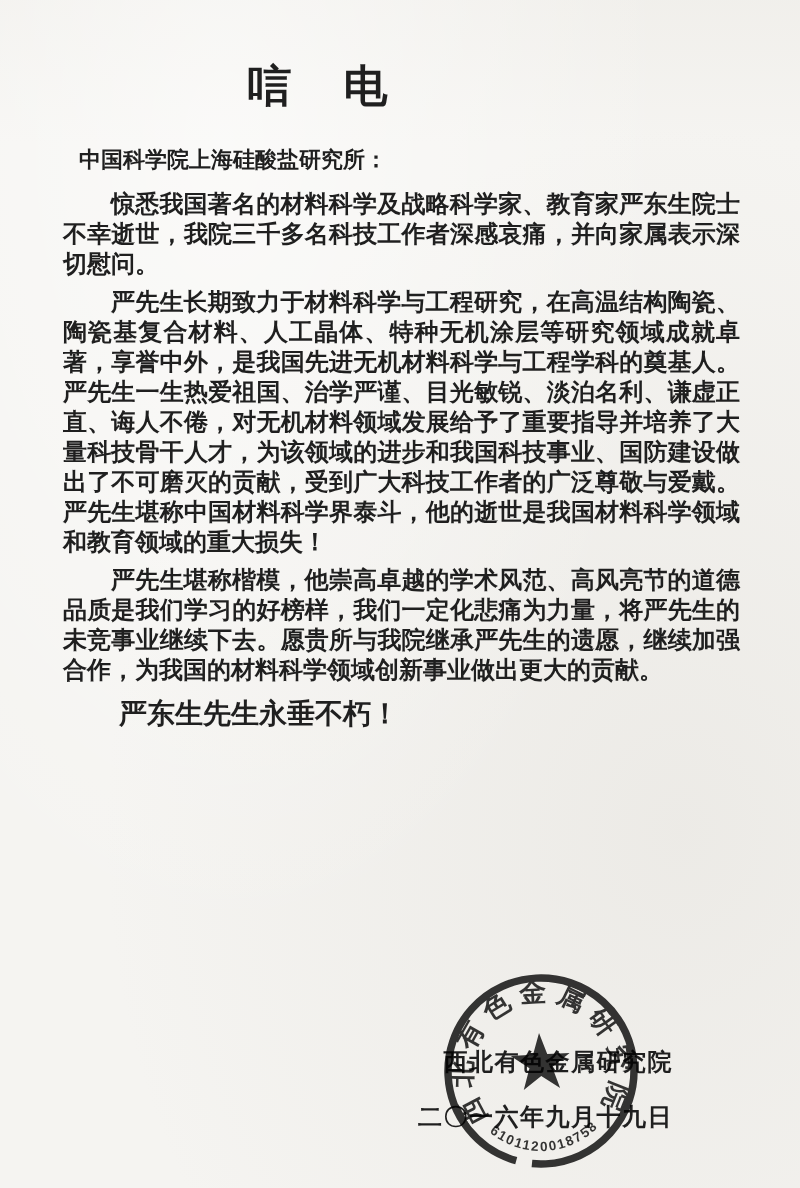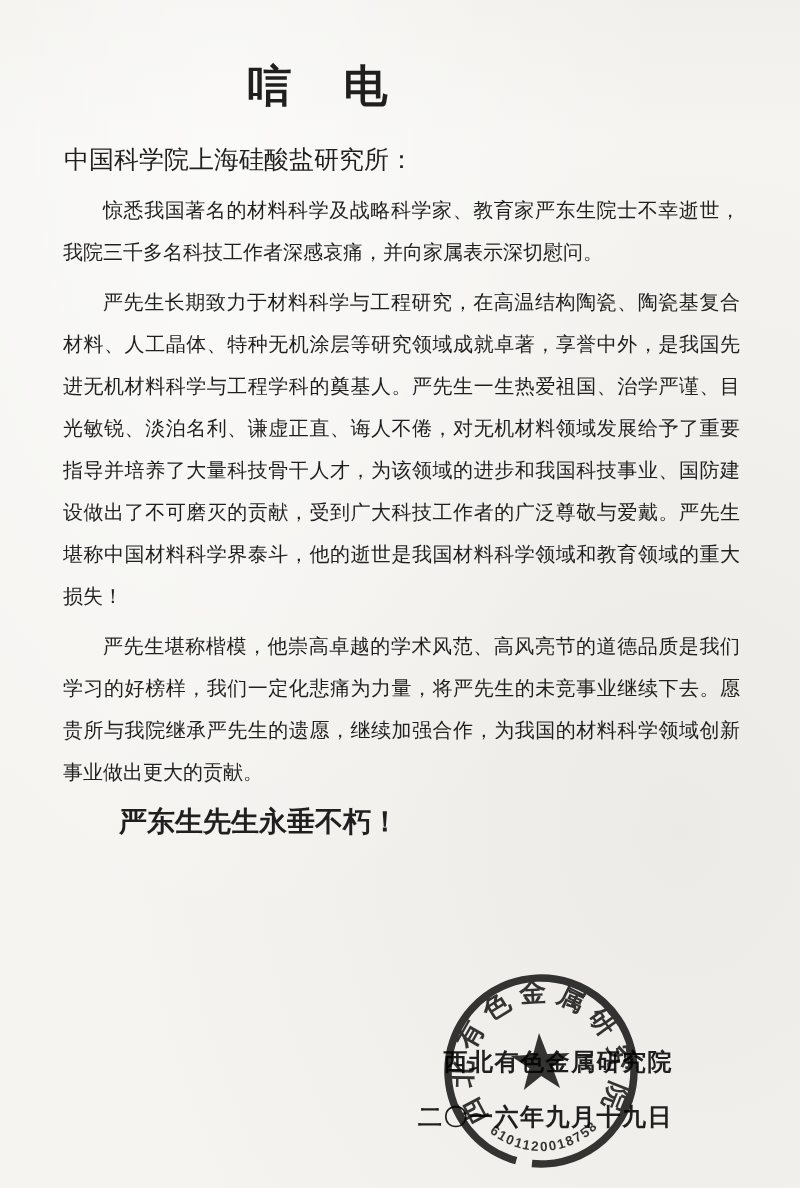--- a/index.html
+++ b/index.html
@@ -31,30 +31,30 @@
     display:flex;
     justify-content:center;
     gap:52px;
     font-size:44px;
     font-weight:bold;
     line-height:56px;
     letter-spacing:0;
     transform:translateX(-84px);
   }
   .addressee {
-    margin:24px 1px 0;
-    font-size:25px;
-    font-weight:normal;
+    margin:24px 16px 0;
+    font-size:22px;
+    font-weight:bold;
     line-height:43px;
   }
   .para {
     margin:8px 0 0;
-    font-size:20px;
-    font-weight:400;
-    line-height:42px;
+    font-size:24px;
+    font-weight:700;
+    line-height:30px;
     text-align:justify;
     text-indent:2em;
   }
   .closing {
     margin:8px 0 0;
     font-size:28px;
     font-weight:600;
     line-height:42px;
     text-indent:2em;
   }

